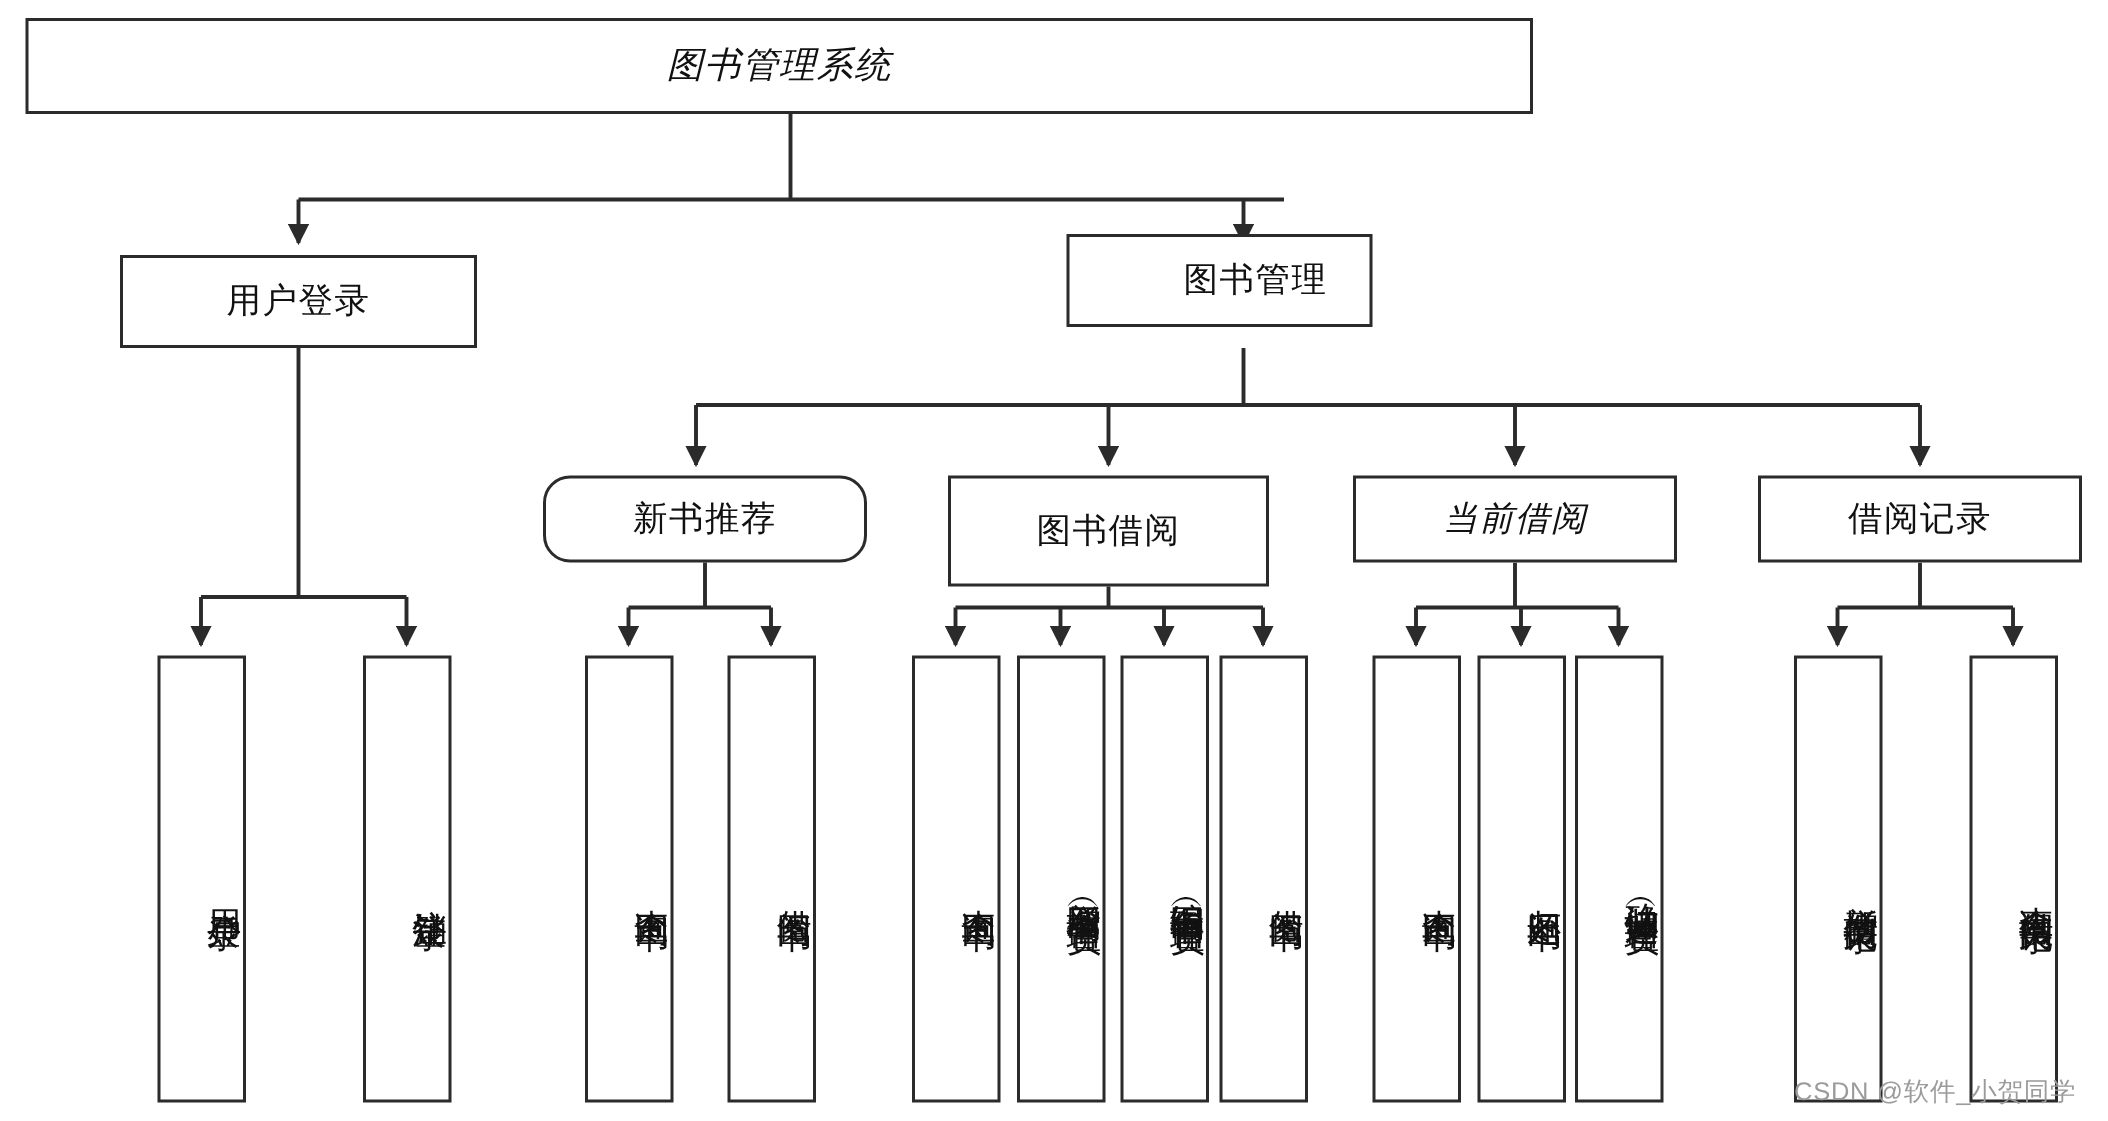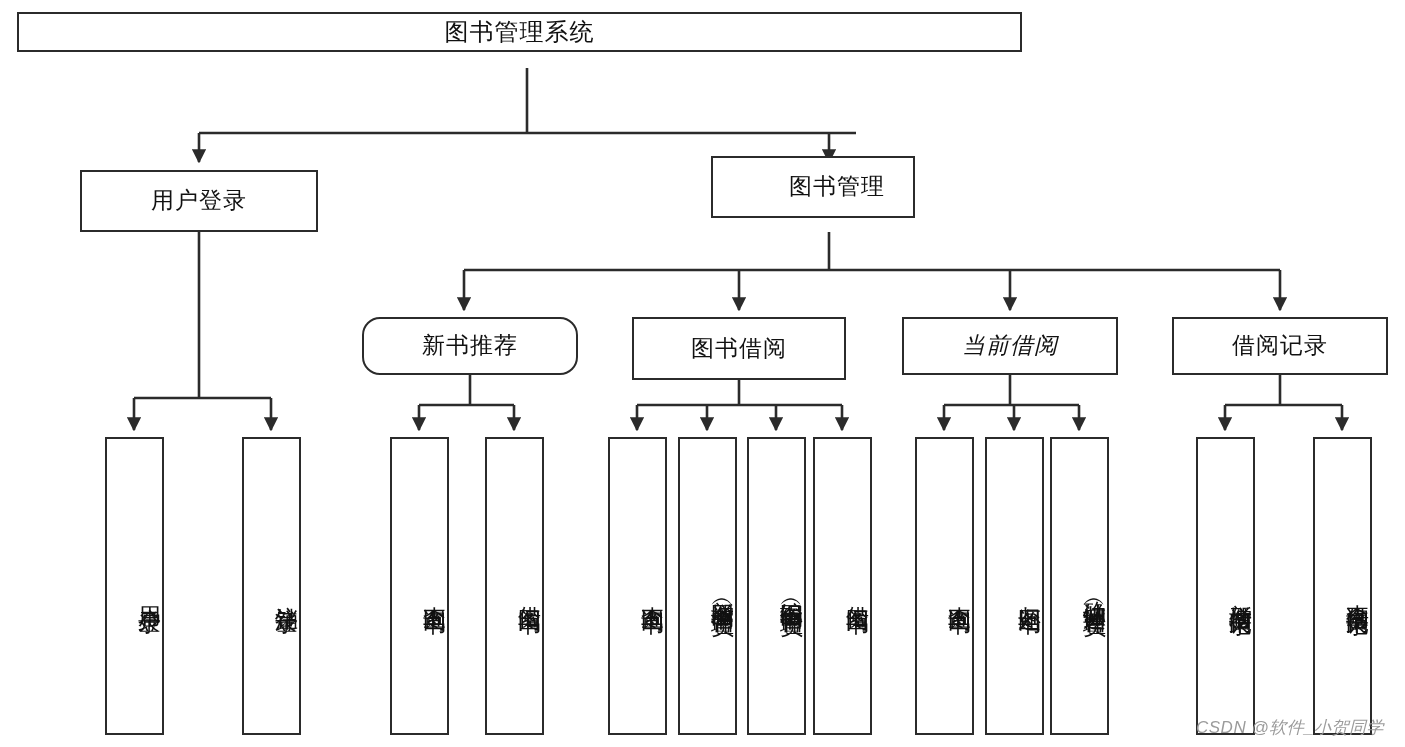--- a/index.html
+++ b/index.html
@@ -55,21 +55,20 @@
     align-items: flex-start;
     justify-content: center;
     white-space: normal;
   }
   .watermark {
     position: absolute;
     font-size: 17px;
     color: #9b9b9b;
     white-space: nowrap;
     letter-spacing: 0.5px;
-    font-style: italic;
   }
 </style>
 </head>
 <body>
 
 <div id="canvas">
 
   <svg id="wires" viewBox="0 0 1405 747" width="1405" height="747" xmlns="http://www.w3.org/2000/svg">
     <defs>
       <marker id="arrow" viewBox="0 0 10 10" refX="9" refY="5" markerWidth="5.5" markerHeight="5.5" orient="auto-start-reverse">
@@ -113,27 +112,27 @@
       <path d="M 1014 405 L 1014 430" marker-end="url(#arrow)"></path>
       <path d="M 1079 405 L 1079 430" marker-end="url(#arrow)"></path>
 
       <path d="M 1280 375 L 1280 405"></path>
       <path d="M 1225 405 L 1342 405"></path>
       <path d="M 1225 405 L 1225 430" marker-end="url(#arrow)"></path>
       <path d="M 1342 405 L 1342 430" marker-end="url(#arrow)"></path>
     </g>
   </svg>
 
-  <div class="node horiz root" style="left:17px; top:12px; width:1005px; height:40px;">图书管理系统</div>
+  <div class="node horiz root" style="left:17px; top:12px; width:1005px; height:64px;font-style:italic;">图书管理系统</div>
 
   <div class="node horiz" style="left:80px; top:170px; width:238px; height:62px;">用户登录</div>
   <div class="node horiz" style="left:711px; top:156px; width:204px; height:62px;padding-left:48px;">图书管理</div>
 
   <div class="node horiz" style="left:362px; top:317px; width:216px; height:58px;border-radius:18px;">新书推荐</div>
-  <div class="node horiz" style="left:632px; top:317px; width:214px; height:63px;">图书借阅</div>
+  <div class="node horiz" style="left:632px; top:317px; width:214px; height:74px;">图书借阅</div>
   <div class="node horiz" style="left:902px; top:317px; width:216px; height:58px;font-style:italic;">当前借阅</div>
   <div class="node horiz" style="left:1172px; top:317px; width:216px; height:58px;">借阅记录</div>
 
   <div class="node vert" style="left:105px; top:437px; width:59px; height:298px;">用户登录</div>
   <div class="node vert" style="left:242px; top:437px; width:59px; height:298px;">注销登录</div>
 
   <div class="node vert" style="left:390px; top:437px; width:59px; height:298px;">查询图书</div>
   <div class="node vert" style="left:485px; top:437px; width:59px; height:298px;">借阅图书</div>
 
   <div class="node vert" style="left:608px; top:437px; width:59px; height:298px;">查询图书</div>

